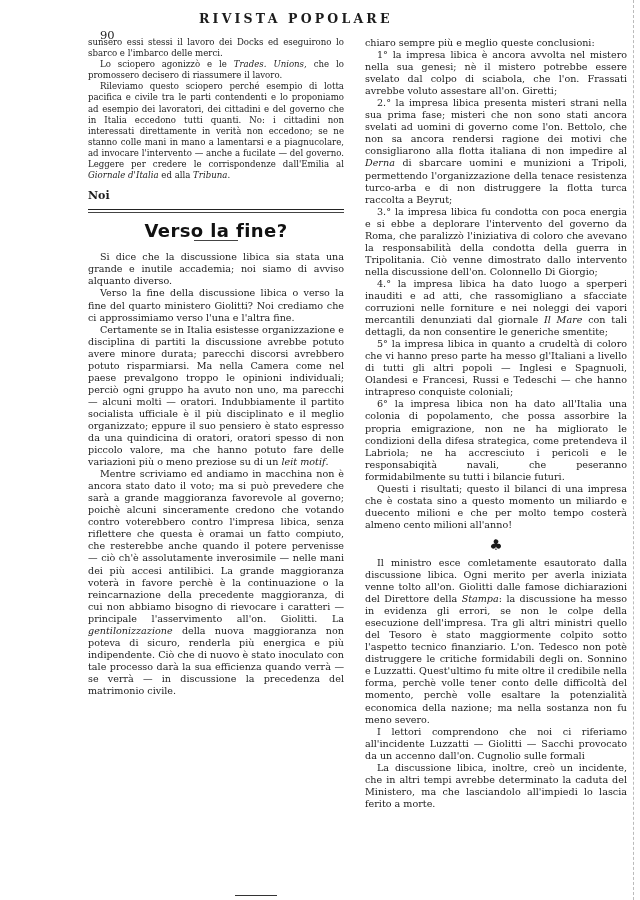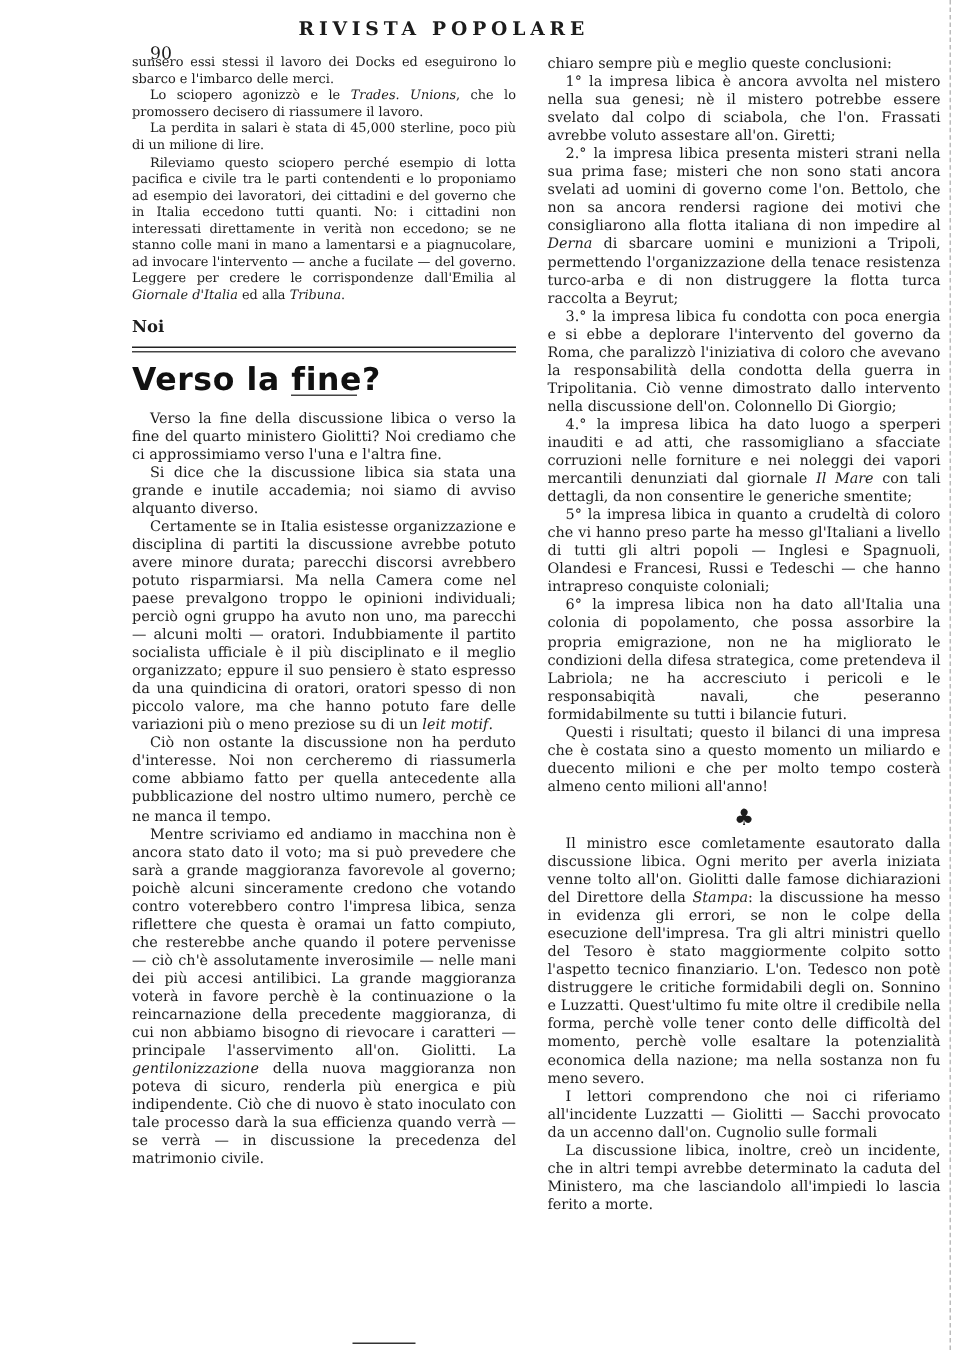--- a/index.html
+++ b/index.html
@@ -10,53 +10,51 @@
          letter-spacing:3.2px; font-weight:bold; }
   .col { position:absolute; top:37px; font-size:9.6px; line-height:12.05px;
          text-align:justify; hyphens:none; }
   .col-left { left:88px; width:256px; }
   .col-right { left:365px; width:262px; }
   .col p { margin:0; text-indent:12px; }
   .col p.noindent { text-indent:0; }
   .small { font-size:8.6px; line-height:11.1px; }
   .sig { text-align:left; font-weight:bold; font-size:11px; margin:9px 0 7px 0; }
   .rule-double { border-top:1.6px solid #222; border-bottom:0.8px solid #444; height:2px; margin:2px 0 12px 0; }
-  .article-title { font-family:"DejaVu Sans", sans-serif; font-weight:bold;
-         font-size:21px; letter-spacing:0.4px; margin:0 0 3px 0; color:#111; }
+  .article-title { text-align:center; font-family:"DejaVu Sans", sans-serif; font-weight:bold;
+         font-size:18px; letter-spacing:0.4px; margin:0 0 3px 0; color:#111; }
   .short-rule { width:44px; border-top:1px solid #444; margin:2px auto 10px auto; }
   .ornament { text-align:center; font-size:15px; margin:8px 0 6px 0; }
   .bottom-rule { position:absolute; left:235px; top:895px; width:42px; border-top:1.5px solid #333; }
   .edge-line { position:absolute; left:633px; top:0; width:1px; height:900px;
          border-left:1px dashed #bbb; }
   em { font-style:italic; }
 </style>
 </head>
 <body>
 
 <div class="edge-line"></div>
 
 <div class="page-num">90</div>
 <div class="running-head">RIVISTA POPOLARE</div>
 
 <div class="col col-left">
   <div class="small">
     <p class="noindent">sunsero essi stessi il lavoro dei Docks ed eseguirono lo sbarco e l'imbarco delle merci.</p>
     <p>Lo sciopero agonizzò e le <em>Trades. Unions</em>, che lo promossero decisero di riassumere il lavoro.</p>
-    <p>La perdita in salari è stata di 45,000 sterline, poco più di un milione di lire.</p>
     <p>Rileviamo questo sciopero perché esempio di lotta pacifica e civile tra le parti contendenti e lo proponiamo ad esempio dei lavoratori, dei cittadini e del governo che in Italia eccedono tutti quanti. No: i cittadini non interessati direttamente in verità non eccedono; se ne stanno colle mani in mano a lamentarsi e a piagnucolare, ad invocare l'intervento — anche a fucilate — del governo. Leggere per credere le corrispondenze dall'Emilia al <em>Giornale d'Italia</em> ed alla <em>Tribuna</em>.</p>
   </div>
   <div class="sig">Noi</div>
   <div class="rule-double"></div>
   <div class="article-title">Verso la fine?</div>
   <div class="short-rule"></div>
   <div>
+    <p>Si dice che la discussione libica sia stata una grande e inutile accademia; noi siamo di avviso alquanto diverso.</p>
     <p>Verso la fine della discussione libica o verso la fine del quarto ministero Giolitti? Noi crediamo che ci approssimiamo verso l'una e l'altra fine.</p>
-    <p>Si dice che la discussione libica sia stata una grande e inutile accademia; noi siamo di avviso alquanto diverso.</p>
     <p>Certamente se in Italia esistesse organizzazione e disciplina di partiti la discussione avrebbe potuto avere minore durata; parecchi discorsi avrebbero potuto risparmiarsi. Ma nella Camera come nel paese prevalgono troppo le opinioni individuali; perciò ogni gruppo ha avuto non uno, ma parecchi — alcuni molti — oratori. Indubbiamente il partito socialista ufficiale è il più disciplinato e il meglio organizzato; eppure il suo pensiero è stato espresso da una quindicina di oratori, oratori spesso di non piccolo valore, ma che hanno potuto fare delle variazioni più o meno preziose su di un <em>leit motif</em>.</p>
-    <p>Ciò non ostante la discussione non ha perduto d'interesse. Noi non cercheremo di riassumerla come abbiamo fatto per quella antecedente alla pubblicazione del nostro ultimo numero, perchè ce ne manca il tempo.</p>
     <p>Mentre scriviamo ed andiamo in macchina non è ancora stato dato il voto; ma si può prevedere che sarà a grande maggioranza favorevole al governo; poichè alcuni sinceramente credono che votando contro voterebbero contro l'impresa libica, senza riflettere che questa è oramai un fatto compiuto, che resterebbe anche quando il potere pervenisse — ciò ch'è assolutamente inverosimile — nelle mani dei più accesi antilibici. La grande maggioranza voterà in favore perchè è la continuazione o la reincarnazione della precedente maggioranza, di cui non abbiamo bisogno di rievocare i caratteri — principale l'asservimento all'on. Giolitti. La <em>gentilonizzazione</em> della nuova maggioranza non poteva di sicuro, renderla più energica e più indipendente. Ciò che di nuovo è stato inoculato con tale processo darà la sua efficienza quando verrà — se verrà — in discussione la precedenza del matrimonio civile.</p>
   </div>
 </div>
 
 <div class="col col-right">
   <p class="noindent">chiaro sempre più e meglio queste conclusioni:</p>
   <p>1° la impresa libica è ancora avvolta nel mistero nella sua genesi; nè il mistero potrebbe essere svelato dal colpo di sciabola, che l'on. Frassati avrebbe voluto assestare all'on. Giretti;</p>
   <p>2.° la impresa libica presenta misteri strani nella sua prima fase; misteri che non sono stati ancora svelati ad uomini di governo come l'on. Bettolo, che non sa ancora rendersi ragione dei motivi che consigliarono alla flotta italiana di non impedire al <em>Derna</em> di sbarcare uomini e munizioni a Tripoli, permettendo l'organizzazione della tenace resistenza turco-arba e di non distruggere la flotta turca raccolta a Beyrut;</p>
   <p>3.° la impresa libica fu condotta con poca energia e si ebbe a deplorare l'intervento del governo da Roma, che paralizzò l'iniziativa di coloro che avevano la responsabilità della condotta della guerra in Tripolitania. Ciò venne dimostrato dallo intervento nella discussione dell'on. Colonnello Di Giorgio;</p>
   <p>4.° la impresa libica ha dato luogo a sperperi inauditi e ad atti, che rassomigliano a sfacciate corruzioni nelle forniture e nei noleggi dei vapori mercantili denunziati dal giornale <em>Il Mare</em> con tali dettagli, da non consentire le generiche smentite;</p>

